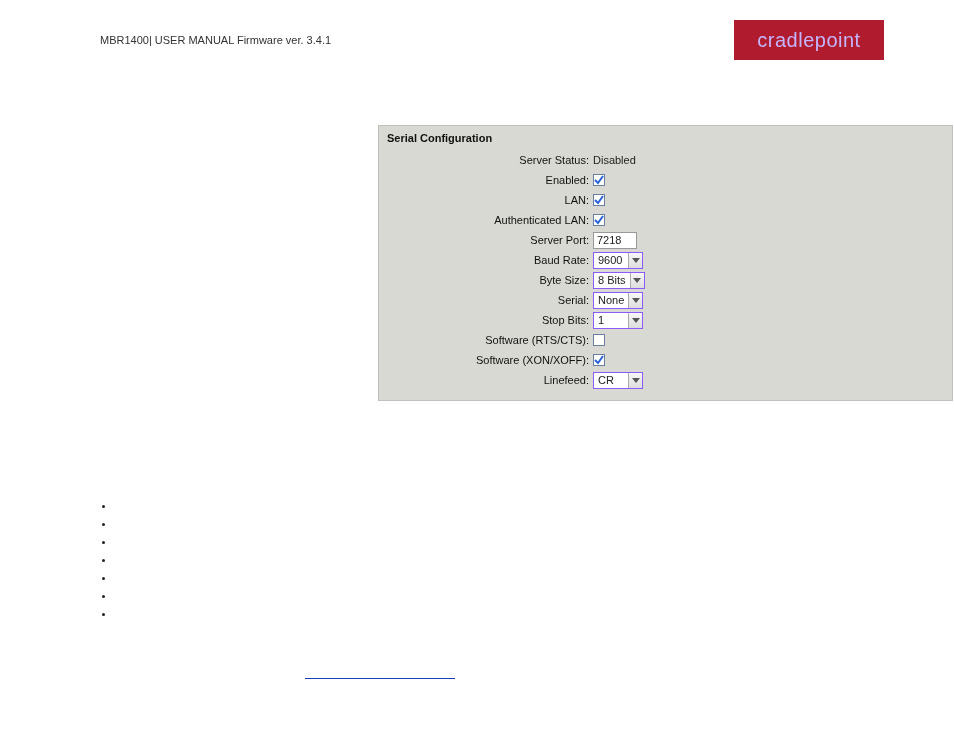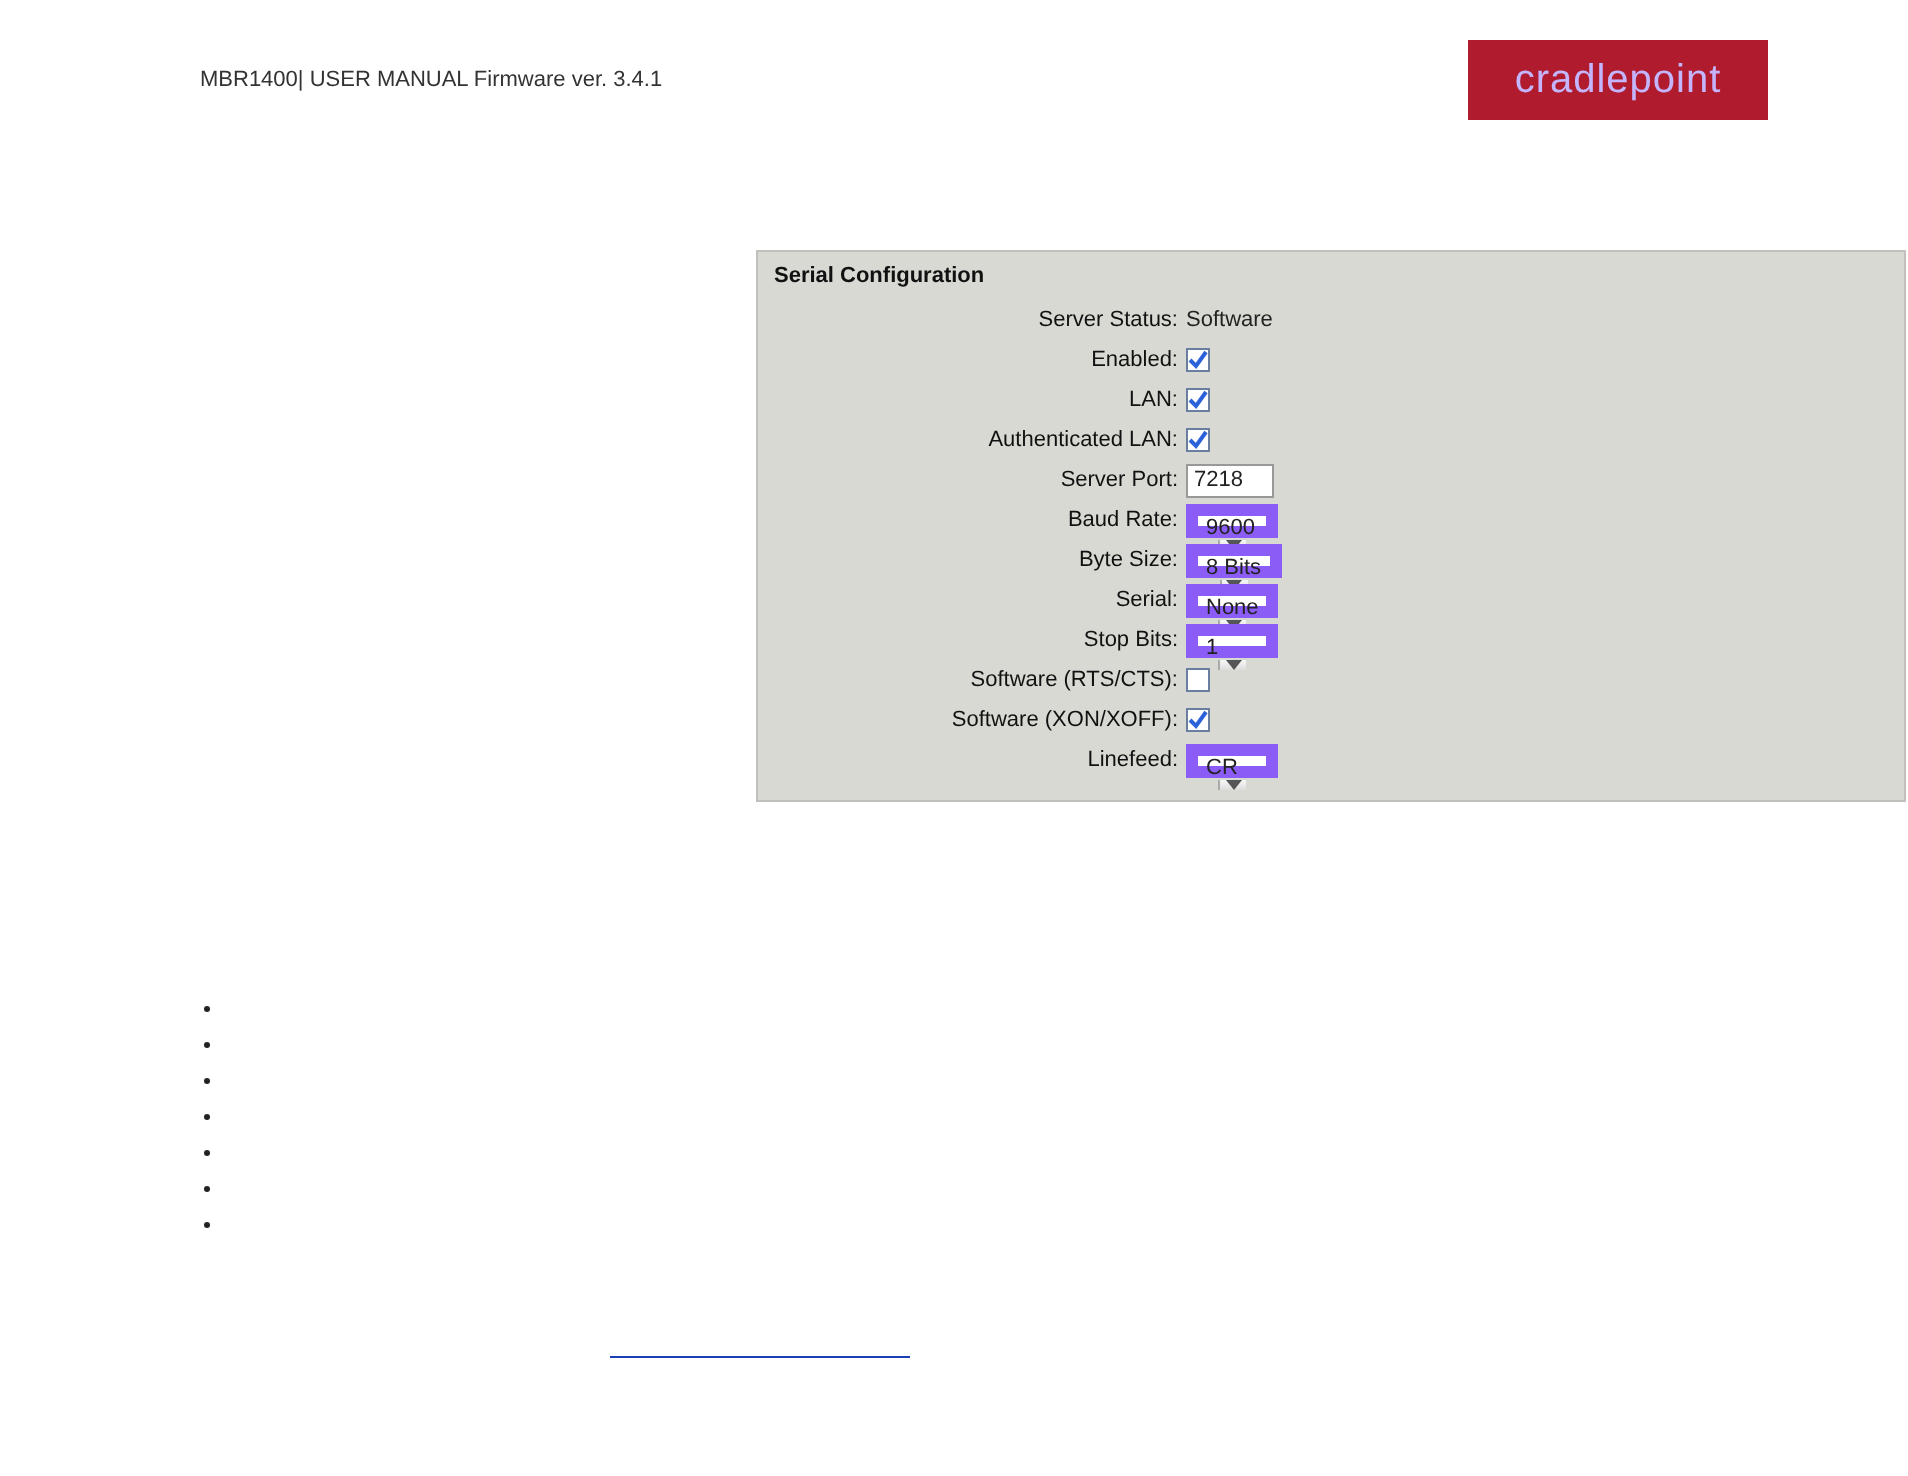--- a/index.html
+++ b/index.html
@@ -9,21 +9,21 @@
     .brand-logo { position: absolute; right: 0; top: 0; width: 150px; height: 40px; background: #b01c2e; color: #c4b5fd; display: flex; align-items: center; justify-content: center; font-size: 20px; font-weight: 400; letter-spacing: 0.5px; }
     .config-panel { position: absolute; top: 125px; left: 378px; width: 575px; background: #d9d9d3; border: 1px solid #c0c0bc; font-family: Verdana, Tahoma, sans-serif; font-size: 11px; padding: 6px 10px 10px 8px; }
     .panel-title { font-weight: bold; font-size: 11px; color: #111; margin-bottom: 6px; }
     .form-row { display: flex; align-items: center; height: 20px; }
     .form-label { width: 206px; text-align: right; padding-right: 4px; color: #111; }
     .form-val { display: flex; align-items: center; gap: 2px; }
     .textval { color: #222; font-size: 11px; }
     .chkbox { width: 12px; height: 12px; border: 1px solid #6a7ea0; background: #fff; display: inline-flex; align-items: center; justify-content: center; }
     .chkbox svg { width: 10px; height: 10px; display: block; }
     .txtinput { width: 44px; height: 17px; border: 1px solid #999; background: #fff; font-size: 11px; padding: 0 3px; color: #222; }
-    .selectwrap { display: flex; align-items: center; border: 6px solid #8b5cf6; background: #fff; height: 17px; flex-direction: column; }
+    .selectwrap { display: flex; align-items: center; border: 1px solid #8b5cf6; background: #fff; height: 17px; }
     .selectwrap .selval { font-size: 11px; padding: 0 4px; color: #222; min-width: 34px; }
     .selectwrap .selbtn { width: 14px; height: 15px; background: linear-gradient(#f7f7f7,#ddd); border-left: 1px solid #aaa; display: flex; align-items: center; justify-content: center; }
     .selectwrap .selbtn svg { width: 8px; height: 5px; display: block; }
     .bullets { position: absolute; left: 115px; top: 496px; }
     .bullets li { font-size: 11px; color: #222; line-height: 18px; list-style: disc; }
     .link { position: absolute; left: 305px; top: 678px; width: 150px; border-bottom: 1px solid #1a3fb5; }
   </style>
 </head>
 <body>
 
@@ -31,21 +31,21 @@
   <div class="doc-title">MBR1400| USER MANUAL Firmware ver. 3.4.1</div>
   <div class="brand-logo">cradlepoint</div>
 </div>
 
 <div class="config-panel">
   <div class="panel-title">Serial Configuration</div>
   <div id="rows">
       <div class="form-row">
         <div class="form-label">Server Status:</div>
         <div class="form-val">
-          <span class="textval">Software</span>
+          <span class="textval">Disabled</span>
         </div>
       </div>
       <div class="form-row">
         <div class="form-label">Enabled:</div>
         <div class="form-val">
           <span class="chkbox">
             <svg viewBox="0 0 10 10">
               <path d="M1 5 L4 8 L9 1" stroke="#2b62d9" stroke-width="2" fill="none"></path>
             </svg>
           </span>

